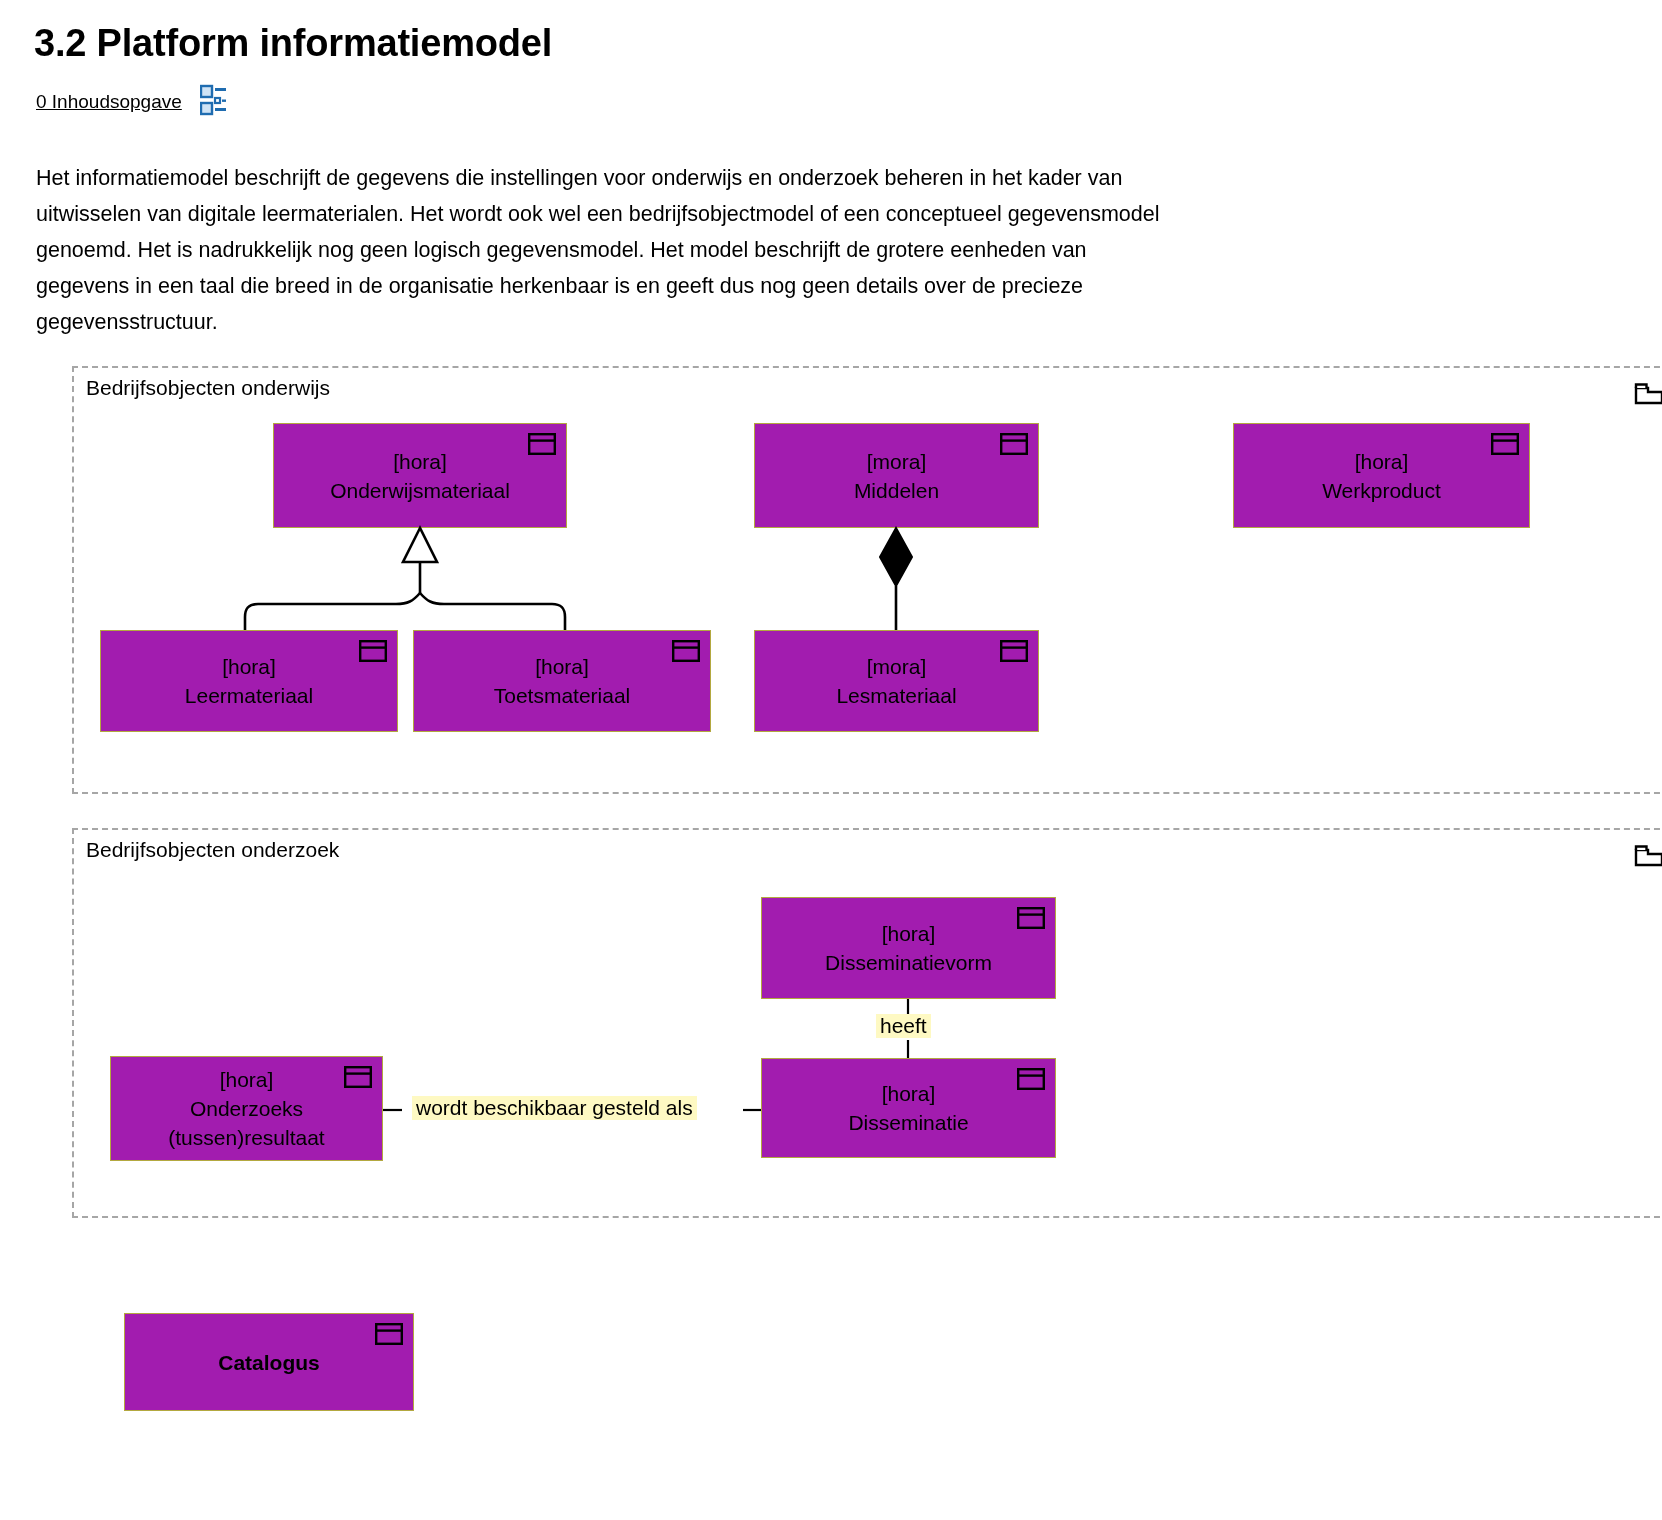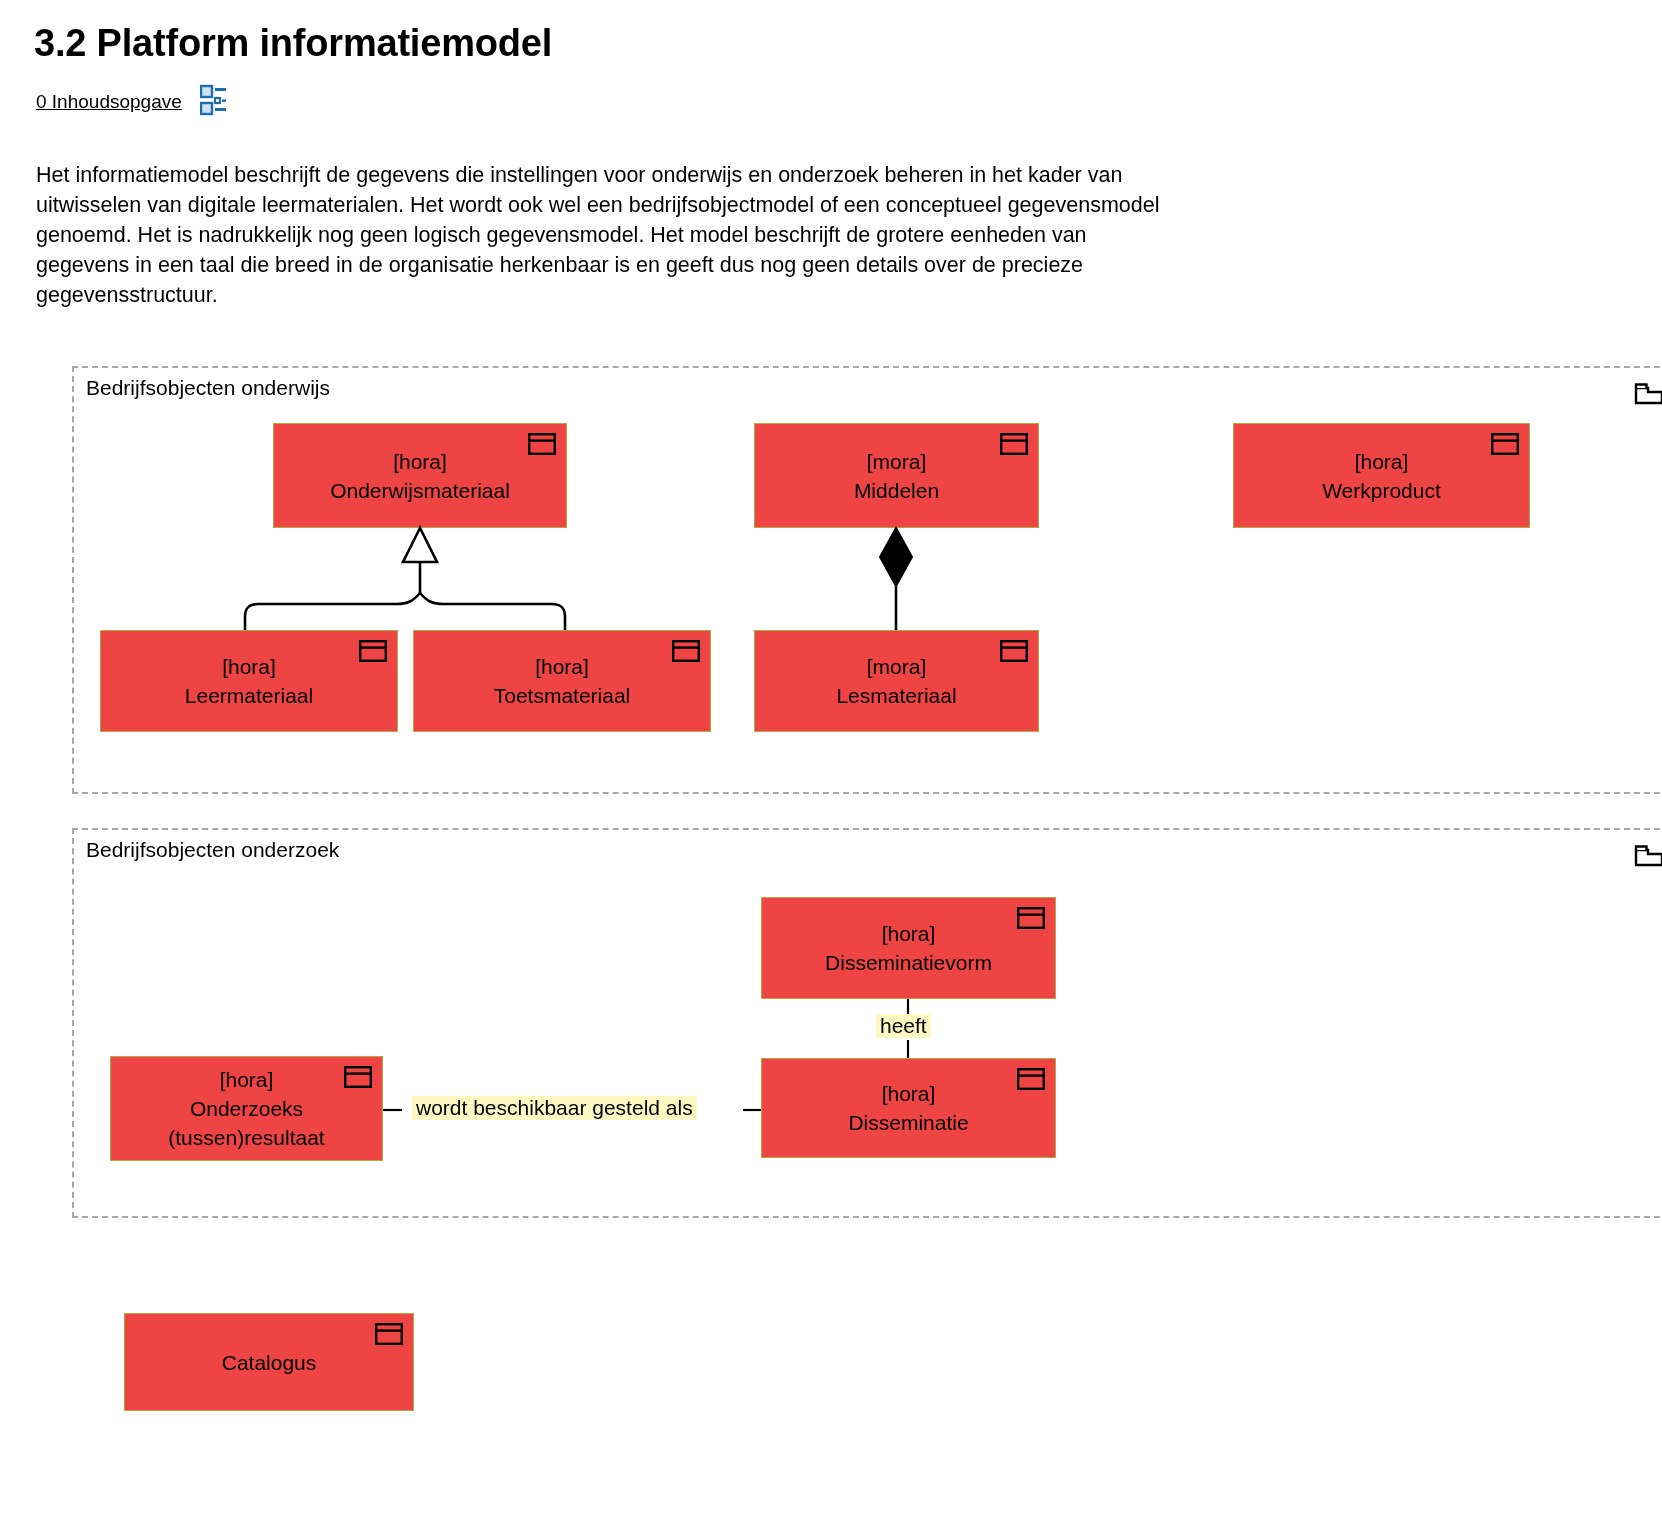--- a/index.html
+++ b/index.html
@@ -41,21 +41,21 @@
   }
   .toc-icon { display: block; }
 
   
   .intro {
     position: absolute;
     left: 36px;
     top: 160px;
     width: 1130px;
     font-size: 21.5px;
-    line-height: 30px;
+    line-height: 36px;
   }
 
   
   .diagram {
     position: absolute;
     left: 0;
     top: 0;
     width: 1662px;
     height: 1520px;
     margin-left: 36px;
@@ -77,21 +77,21 @@
   }
   .folder-icon {
     position: absolute;
     right: 14px;
     top: 14px;
   }
 
   
   .node {
     position: absolute;
-    background: #ef4444;
+    background: #a21caf;
     border: 1.5px solid #b3a83f;
     box-sizing: border-box;
     display: flex;
     flex-direction: column;
     align-items: center;
     justify-content: center;
     text-align: center;
     font-size: 21px;
     line-height: 29px;
     color: #000;
@@ -257,21 +257,21 @@
     <span class="node-icon">
       <svg width="28" height="22" viewBox="0 0 28 22">
         <rect x="1.2" y="1.2" width="25.6" height="19.6" fill="none" stroke="#000" stroke-width="2.4"></rect>
         <line x1="1.2" y1="7.6" x2="26.8" y2="7.6" stroke="#000" stroke-width="2.4"></line>
       </svg>
     </span>
     <span class="ln">[hora]</span>
     <span class="ln">Disseminatie</span>
   </div>
 
-  <div class="node node-centered" style="left:88px; top:1313px; width:290px; height:98px;">
+  <div class="node node-centered" style="left:88px; top:1313px; width:290px; height:98px;font-weight:bold;">
     <span class="node-icon">
       <svg width="28" height="22" viewBox="0 0 28 22">
         <rect x="1.2" y="1.2" width="25.6" height="19.6" fill="none" stroke="#000" stroke-width="2.4"></rect>
         <line x1="1.2" y1="7.6" x2="26.8" y2="7.6" stroke="#000" stroke-width="2.4"></line>
       </svg>
     </span>
     <span class="ln">Catalogus</span>
   </div>
 
 

